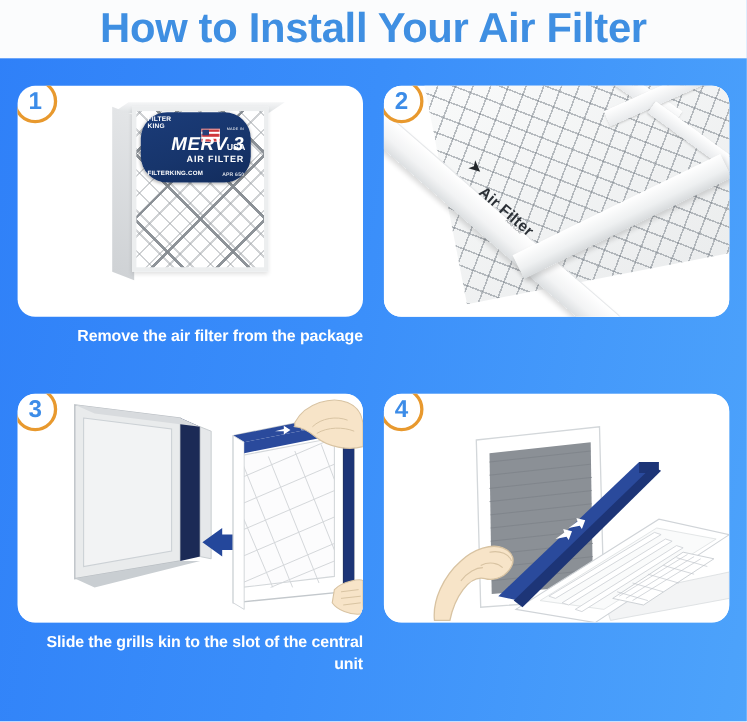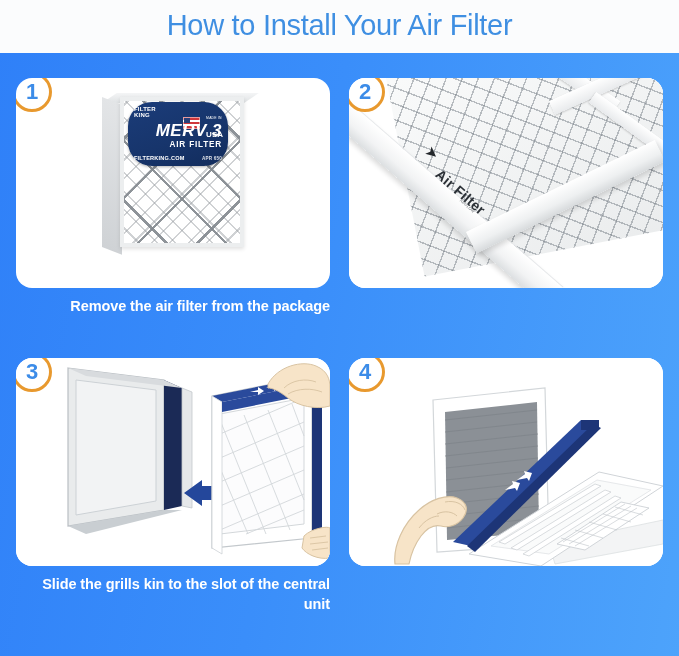--- a/index.html
+++ b/index.html
@@ -27,22 +27,22 @@
     left: 0; top: 0;
     width: 679px;
     height: 53px;
     background: #fbfcfd;
     display: flex;
     align-items: center;
     justify-content: center;
   }
   #header-title {
     color: #3f8fe2;
-    font-size: 29px;
-    font-weight: normal;
+    font-size: 38px;
+    font-weight: bold;
     letter-spacing: -0.3px;
     white-space: nowrap;
     line-height: 1;
     margin-top: -2px;
   }
 
   
   .step {
     position: absolute;
     width: 314px;

